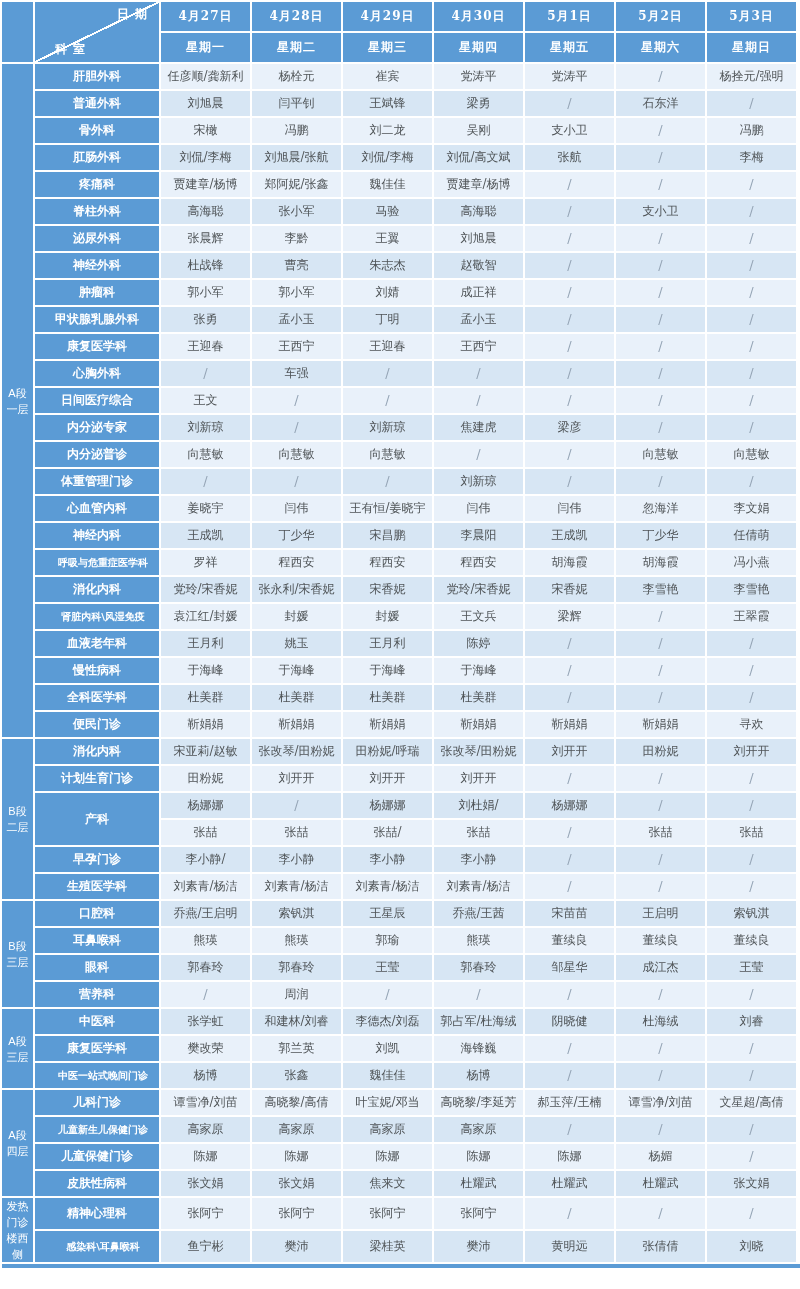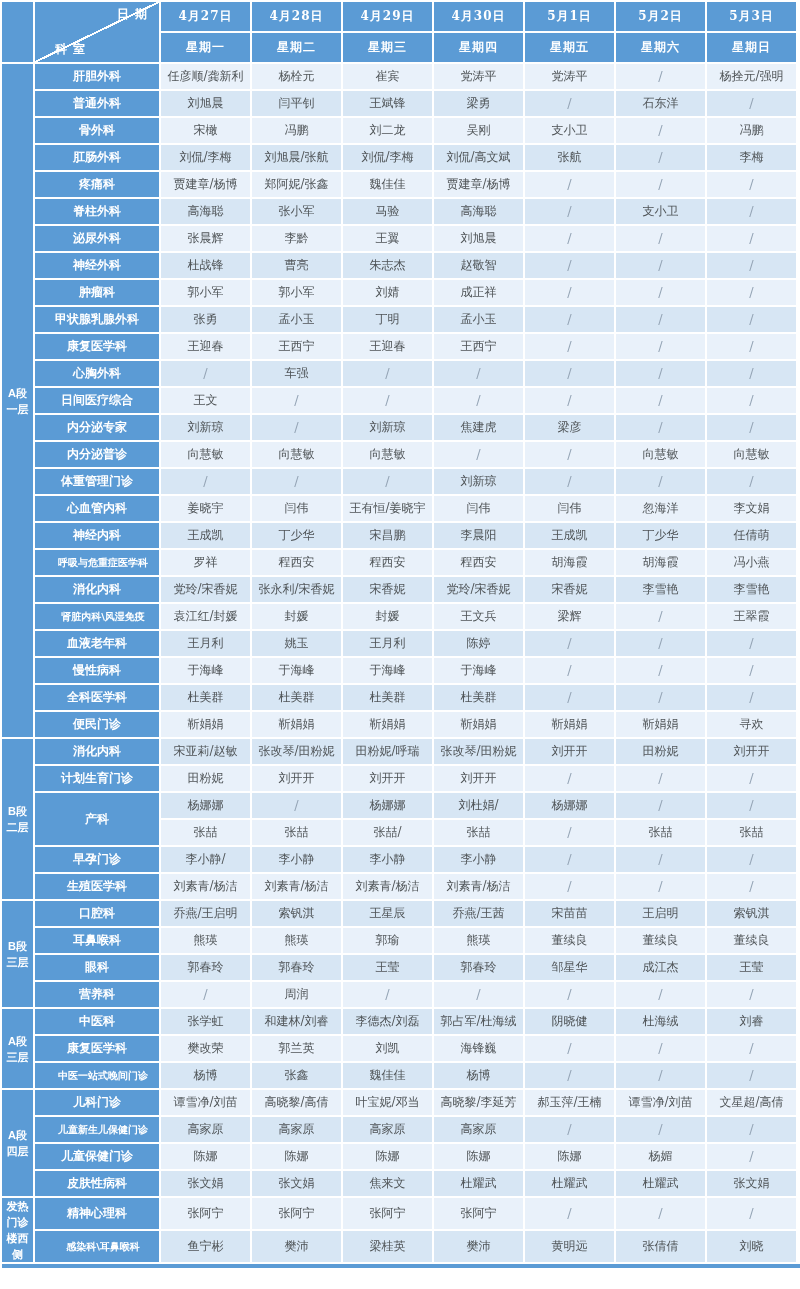--- a/index.html
+++ b/index.html
@@ -17,21 +17,21 @@
   td.hdr{height:29px;font-size:12px;font-weight:bold;letter-spacing:1px;
          font-family:"DejaVu Serif","Liberation Serif",serif;}
   td.corner{position:relative;
      background:linear-gradient(to bottom right,
         #5B9BD5 calc(50% - 1px), #ffffff calc(50% - 1px),
         #ffffff calc(50% + 1px), #5B9BD5 calc(50% + 1px));}
   .corner-dept{position:absolute;left:20px;bottom:4px;font-size:12px;font-weight:bold;
                letter-spacing:6px;color:#fff;}
   .corner-date{position:absolute;right:6px;top:4px;font-size:12px;font-weight:bold;
                letter-spacing:6px;color:#fff;}
-  td.group{font-size:11px;font-weight:bold;line-height:16px;letter-spacing:0;}
+  td.group{font-size:11px;font-weight:normal;line-height:16px;letter-spacing:0;}
   td.dept{height:14px;font-size:12px;font-weight:bold;
           font-family:"DejaVu Serif","Liberation Serif",serif;}
   td.dept.small{font-size:10px;letter-spacing:0;padding-left:12px;}
   td.cell{height:25px;text-align:center;vertical-align:middle;font-size:12px;
           color:#4F5457;font-family:"DejaVu Serif","Liberation Serif",serif;}
   td.cell.light{background:#E9F1FA;}
   td.cell.dark{background:#D7E6F4;}
   td.cell.slash{color:#93A3B4;font-size:13px;}
   .bottombar{width:798px;height:4px;background:#5B9BD5;margin:0 0 0 2px;}
 </style>

